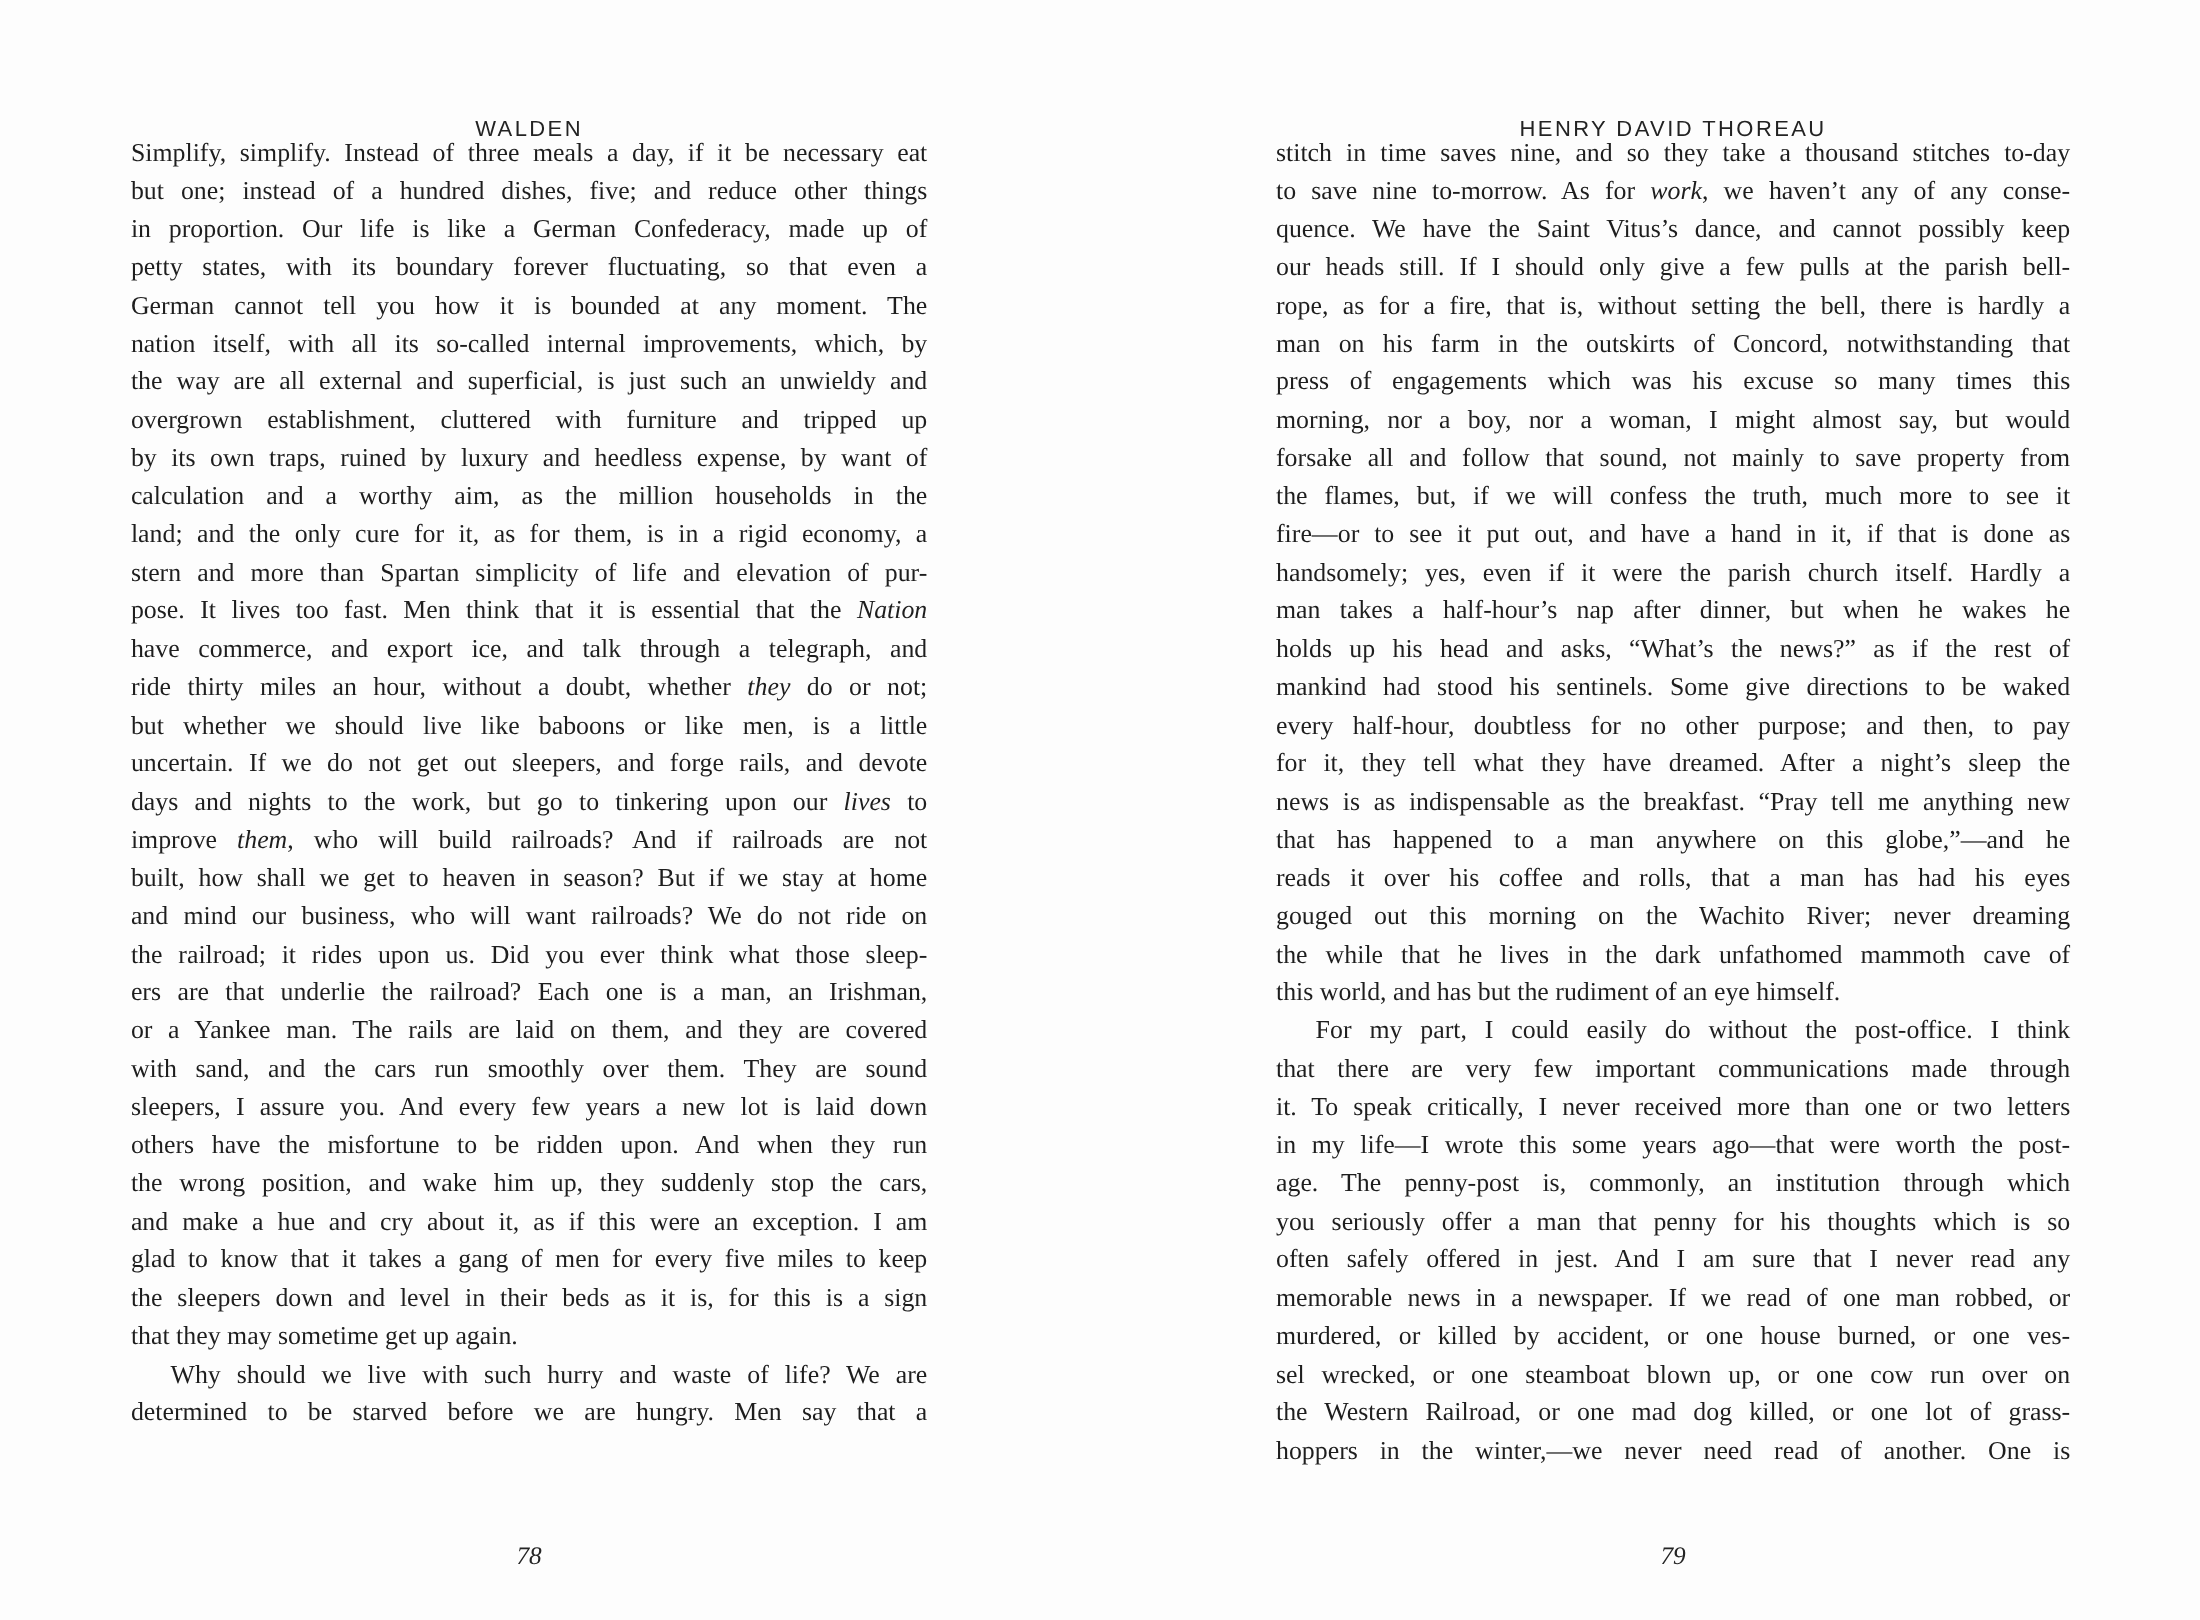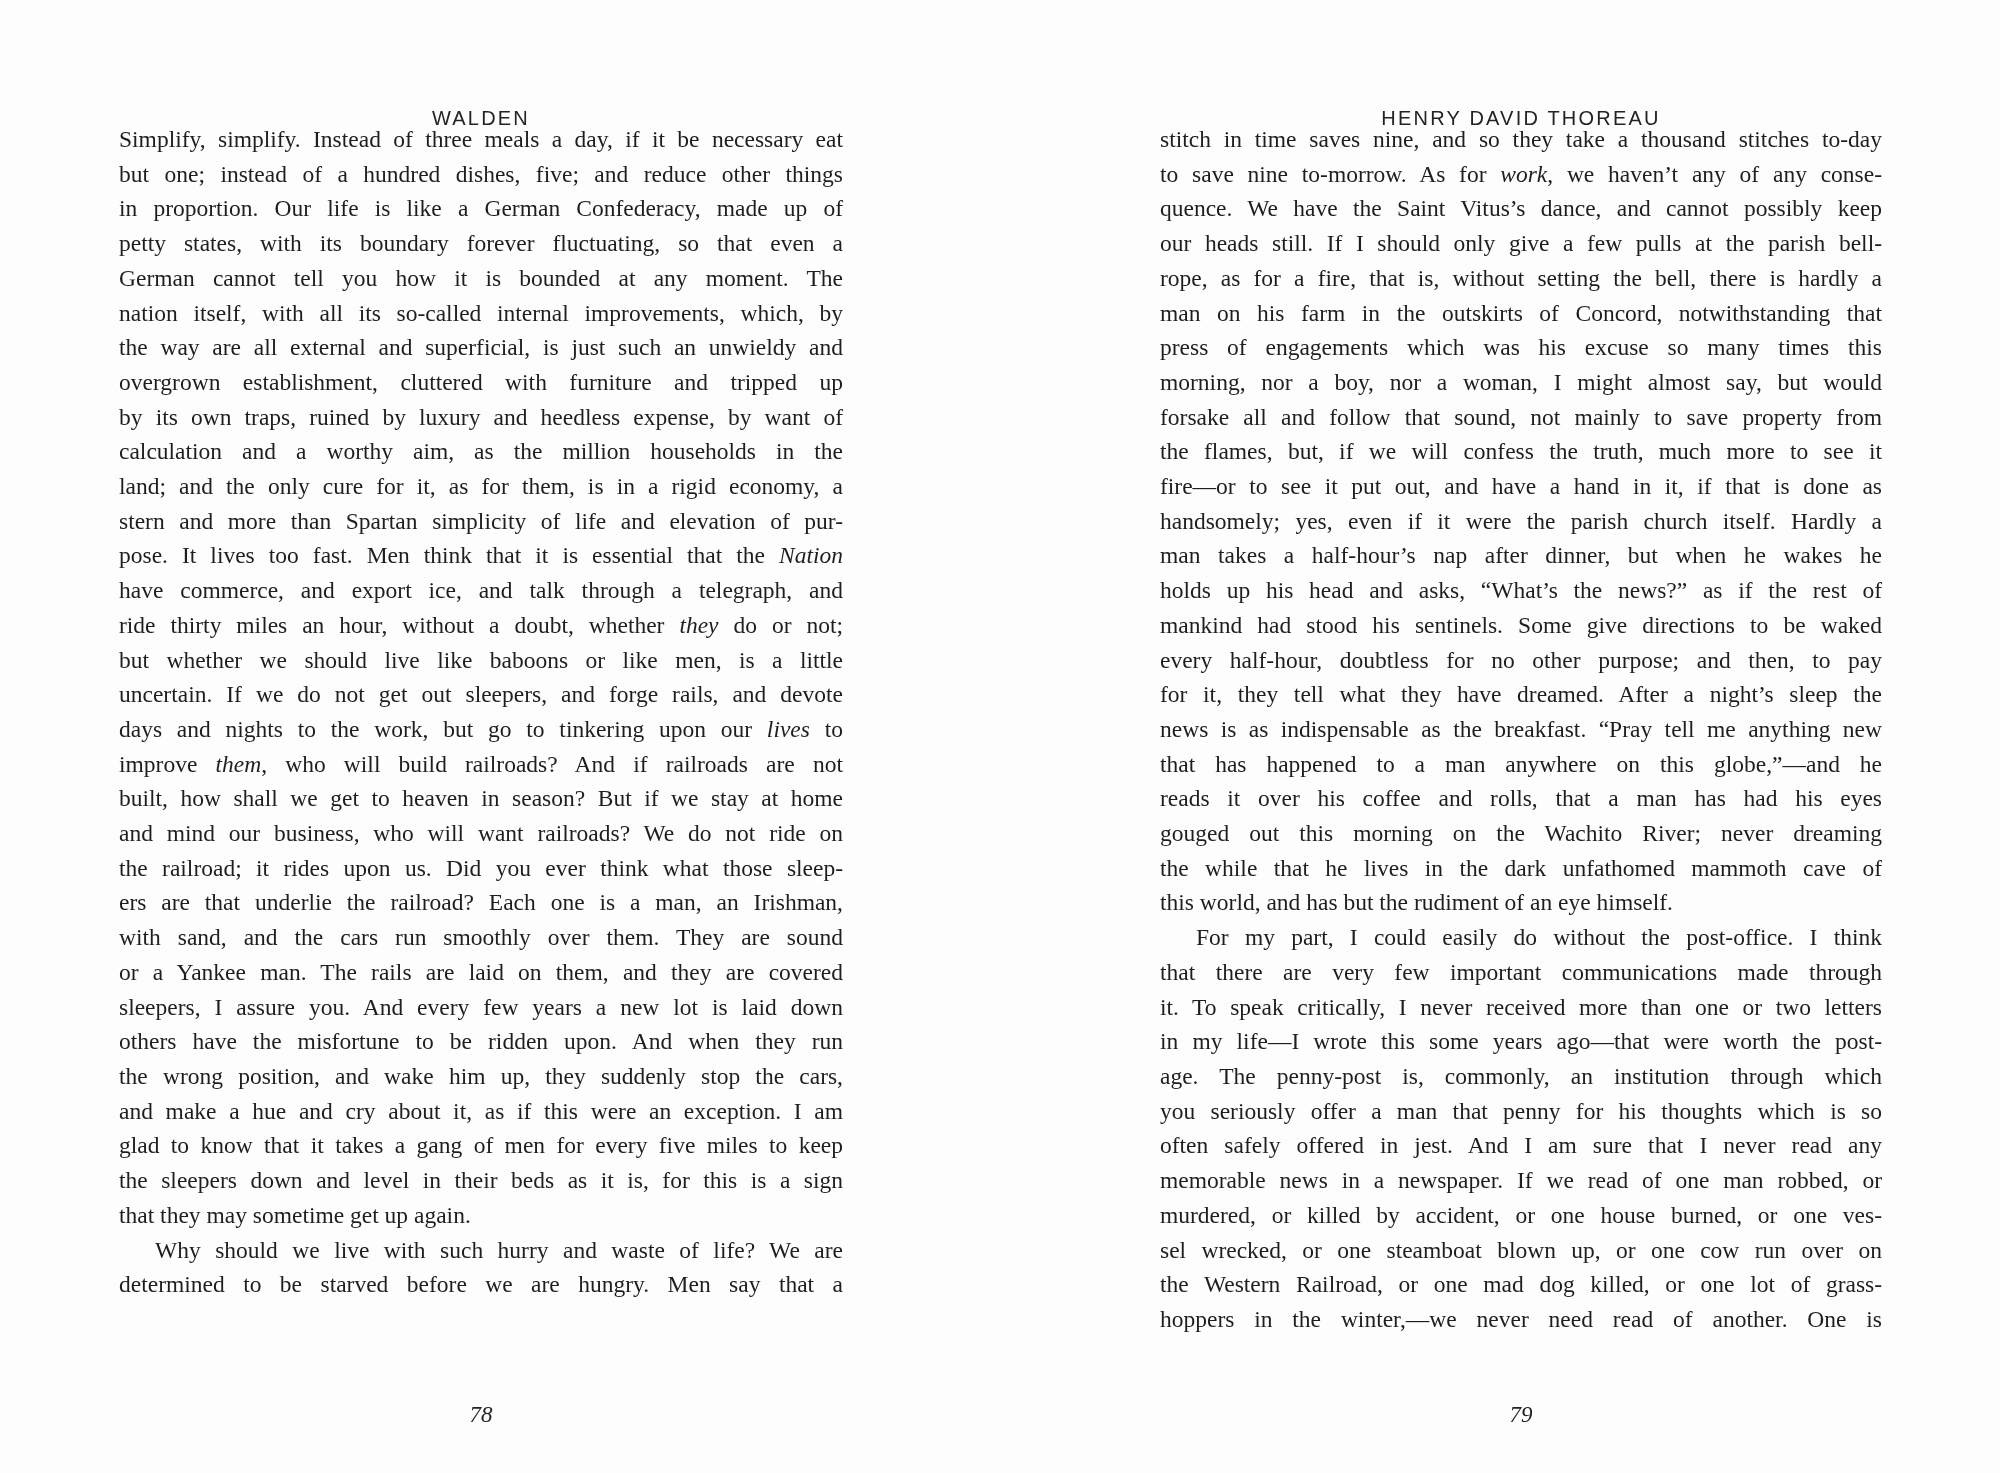--- a/index.html
+++ b/index.html
@@ -71,22 +71,22 @@
         <div class="line">have commerce, and export ice, and talk through a telegraph, and</div>
         <div class="line">ride thirty miles an hour, without a doubt, whether <em>they</em> do or not;</div>
         <div class="line">but whether we should live like baboons or like men, is a little</div>
         <div class="line">uncertain. If we do not get out sleepers, and forge rails, and devote</div>
         <div class="line">days and nights to the work, but go to tinkering upon our <em>lives</em> to</div>
         <div class="line">improve <em>them</em>, who will build railroads? And if railroads are not</div>
         <div class="line">built, how shall we get to heaven in season? But if we stay at home</div>
         <div class="line">and mind our business, who will want railroads? We do not ride on</div>
         <div class="line">the railroad; it rides upon us. Did you ever think what those sleep-</div>
         <div class="line">ers are that underlie the railroad? Each one is a man, an Irishman,</div>
+        <div class="line">or a Yankee man. The rails are laid on them, and they are covered</div>
         <div class="line">with sand, and the cars run smoothly over them. They are sound</div>
-        <div class="line">or a Yankee man. The rails are laid on them, and they are covered</div>
         <div class="line">sleepers, I assure you. And every few years a new lot is laid down</div>
         <div class="line">others have the misfortune to be ridden upon. And when they run</div>
         <div class="line">the wrong position, and wake him up, they suddenly stop the cars,</div>
         <div class="line">and make a hue and cry about it, as if this were an exception. I am</div>
         <div class="line">glad to know that it takes a gang of men for every five miles to keep</div>
         <div class="line">the sleepers down and level in their beds as it is, for this is a sign</div>
         <div class="line last">that they may sometime get up again.</div>
         <div class="line indent">Why should we live with such hurry and waste of life? We are</div>
         <div class="line">determined to be starved before we are hungry. Men say that a</div>
       </div>

